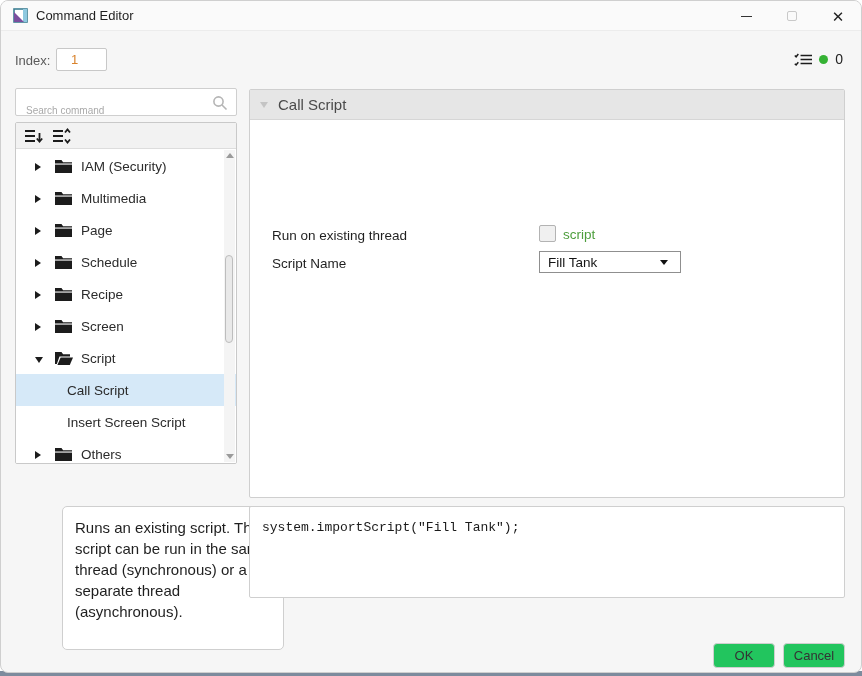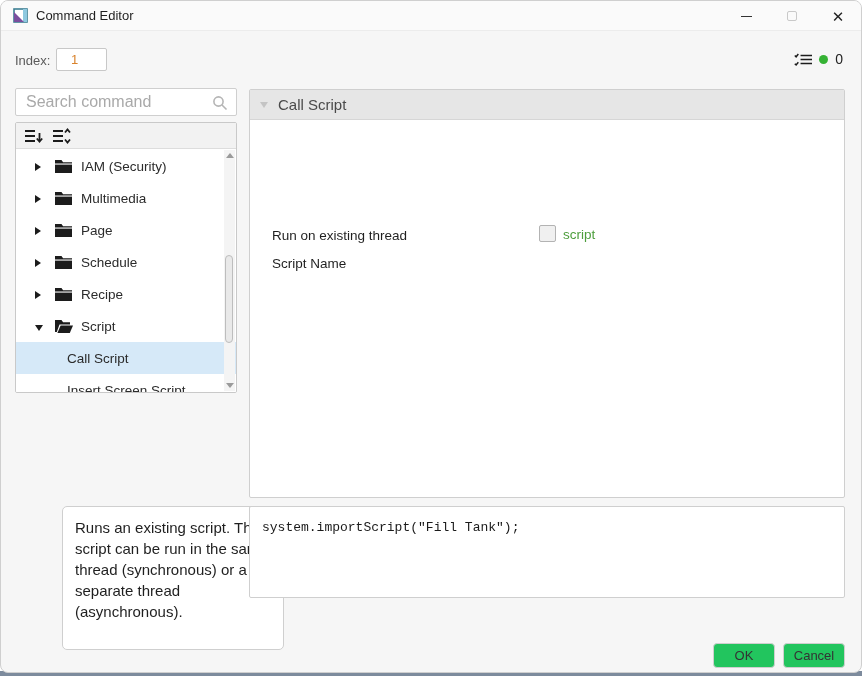--- a/index.html
+++ b/index.html
@@ -27,26 +27,26 @@
   .index-input{position:absolute;left:55px;top:47px;width:51px;height:23px;background:#fff;
                border:1px solid #c8c8c8;border-radius:2px;font-size:13px;color:#d9822b;
                padding:0 0 0 14px;outline:none;}
   .status-area{position:absolute;right:18px;top:50px;display:flex;align-items:center;gap:7px;}
   .status-dot{width:9px;height:9px;border-radius:50%;background:#35b234;}
   .status-count{font-size:14px;color:#222;}
 
   
   .search-box{position:absolute;left:14px;top:87px;width:222px;height:28px;background:#fff;
               border:1px solid #cfcfcf;border-radius:2px;}
-  .search-input{position:absolute;left:0;top:0;width:100%;height:100%;border:none;background:transparent;
-                padding:0 30px 0 10px;font-size:16px;color:#444;outline:none;}
+  .search-input{position:absolute;left:0;top:8px;width:100%;height:100%;border:none;background:transparent;
+                padding:0 30px 0 10px;font-size:10px;color:#444;outline:none;}
   .search-input::placeholder{color:#a9a9a9;}
   .search-icon{position:absolute;right:8px;top:6px;}
 
-  .tree-panel{position:absolute;left:14px;top:121px;width:222px;height:271px;background:#fff;
+  .tree-panel{position:absolute;left:14px;top:121px;width:222px;height:342px;background:#fff;
               border:1px solid #c9c9c9;border-radius:2px;overflow:hidden;}
   .tree-toolbar{height:26px;background:#f2f2f2;border-bottom:1px solid #ddd;display:flex;
                 align-items:center;gap:10px;padding-left:9px;}
   .tb-icon{width:18px;height:16px;display:flex;align-items:center;justify-content:center;cursor:default;}
   .tree-body{position:absolute;left:0;top:27px;right:0;bottom:0;background:#fff;overflow:hidden;}
   .tree-row{position:relative;height:32px;display:flex;align-items:center;font-size:13.5px;color:#2b2b2b;cursor:default;}
   .tree-row.selected{background:#d6e9f8;}
   .tw{width:10px;margin-left:19px;display:inline-block;}
   .tw.collapsed::before{content:"";display:inline-block;border-left:6px solid #1c1c1c;
        border-top:4.5px solid transparent;border-bottom:4.5px solid transparent;}
@@ -222,20 +222,30 @@
           <span class="tw collapsed"></span>
           <span class="fold">
             <svg width="17" height="14" viewBox="0 0 17 14">
                 <path d="M0 1 h6.5 l1.6 2.2 H17 V4.6 H0 z" fill="#1c1c1c"></path>
                 <rect x="0" y="5.6" width="17" height="8.4" fill="#1c1c1c"></rect>
               </svg>
           </span>
           <span class="tree-label">Recipe</span>
         </div>
         <div class="tree-row">
+          <span class="tw collapsed"></span>
+          <span class="fold">
+            <svg width="17" height="14" viewBox="0 0 17 14">
+                <path d="M0 1 h6.5 l1.6 2.2 H17 V4.6 H0 z" fill="#1c1c1c"></path>
+                <rect x="0" y="5.6" width="17" height="8.4" fill="#1c1c1c"></rect>
+              </svg>
+          </span>
+          <span class="tree-label">Screen</span>
+        </div>
+        <div class="tree-row">
           <span class="tw expanded"></span>
           <span class="fold">
             <svg width="18" height="14" viewBox="0 0 18 14">
                 <path d="M0 1 h6.5 l1.6 2.2 H15 V5.5 H4.5 L1.8 13 H0 z" fill="#1c1c1c"></path>
                 <path d="M5.6 6.5 H18 L14.8 14 H2.4 z" fill="#1c1c1c"></path>
               </svg>
           </span>
           <span class="tree-label">Script</span>
         </div>
         <div class="tree-row leaf selected">
@@ -267,20 +277,24 @@
 
     <div class="props">
       <div class="props-header">
         <span class="props-collapse"></span>
         <span class="props-title">Call Script</span>
       </div>
       <span class="prop-label row1-label">Run on existing thread</span>
       <span class="checkbox"></span>
       <span class="false-text">script</span>
       <span class="prop-label row2-label">Script Name</span>
+      <div class="dropdown">
+        <span class="dropdown-value">Fill Tank</span>
+        <span class="dropdown-arrow"></span>
+      </div>
     </div>
 
     <div class="code-box">
       <span class="code-text">system.importScript("Fill Tank");</span>
     </div>
 
     <div class="btn btn-ok">OK</div>
     <div class="btn btn-cancel">Cancel</div>
   </div>
 </div>

